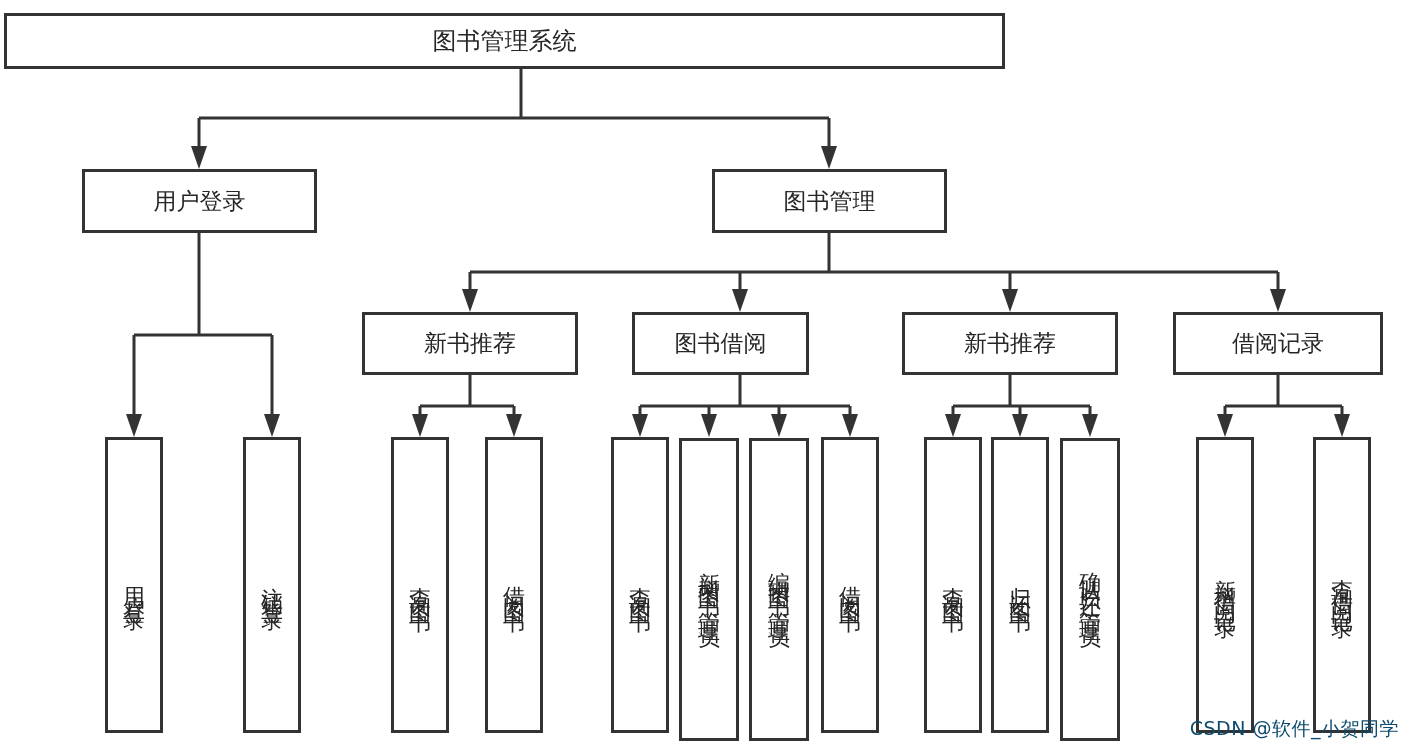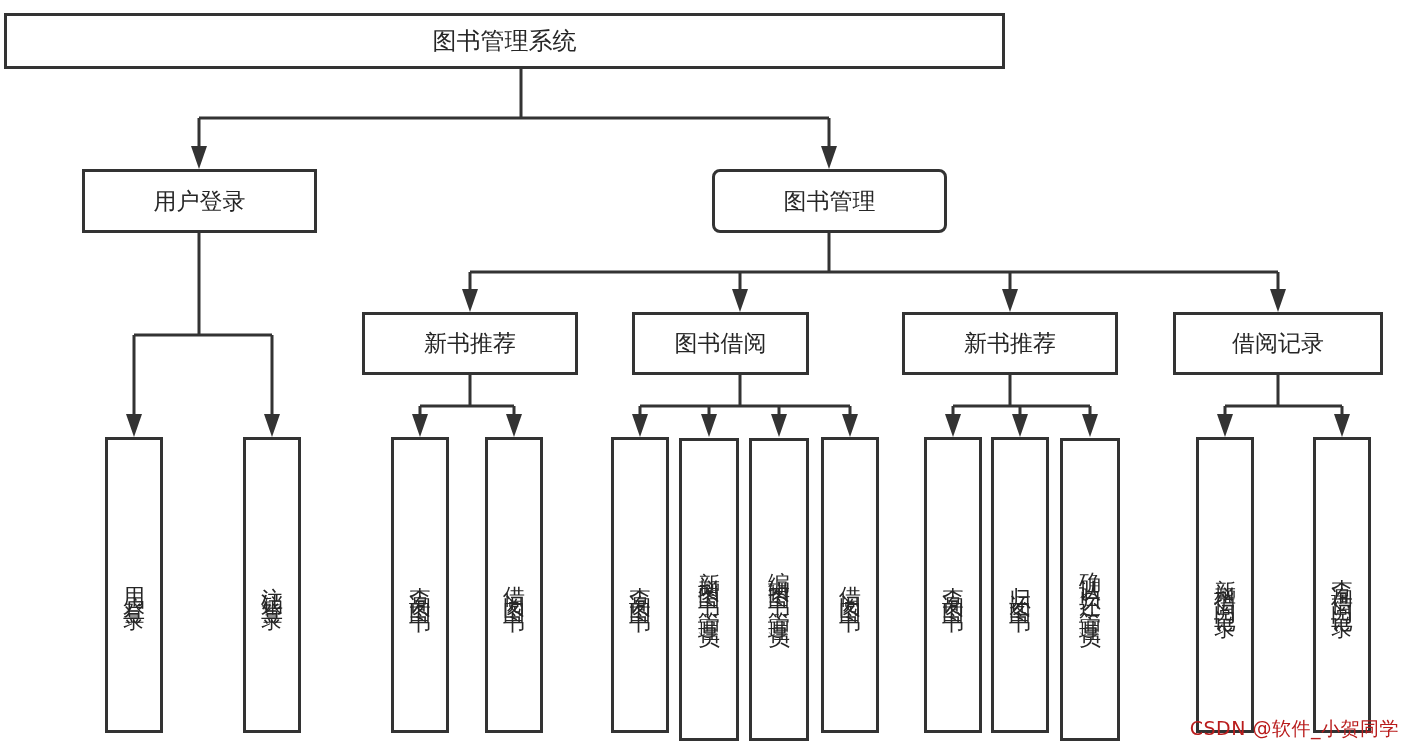--- a/index.html
+++ b/index.html
@@ -44,21 +44,21 @@
     writing-mode: vertical-rl;
     text-orientation: mixed;
     font-size: 22px;
     letter-spacing: 8px;
     line-height: 1.1;
   }
   .watermark {
     position: absolute;
     right: 6px; bottom: 5px;
     font-size: 19px;
-    color: #b91c1c;
+    color: #0c4a6e;
     letter-spacing: 0.5px;
   }
 </style>
 </head>
 <body>
 
 <svg class="connectors" viewBox="0 0 1405 747" xmlns="http://www.w3.org/2000/svg">
   <g stroke="#333333" stroke-width="3" fill="none">
 
     <path d="M521 69 V118 M199 118 H829 M199 118 V149 M829 118 V149"></path>
@@ -98,21 +98,21 @@
   </g>
 </svg>
 
 <div class="box root-box">
   <span>图书管理系统</span>
 </div>
 
 <div class="box lvl2-box" style="left:82px;width:235px;">
   <span>用户登录</span>
 </div>
-<div class="box lvl2-box" style="left:712px;width:235px;border-radius:8px;">
+<div class="box lvl2-box" style="left:712px;width:235px;">
   <span>图书管理</span>
 </div>
 
 <div class="box lvl3-box" style="left:362px;width:216px;">
   <span>新书推荐</span>
 </div>
 <div class="box lvl3-box" style="left:632px;width:177px;">
   <span>图书借阅</span>
 </div>
 <div class="box lvl3-box" style="left:902px;width:216px;">

